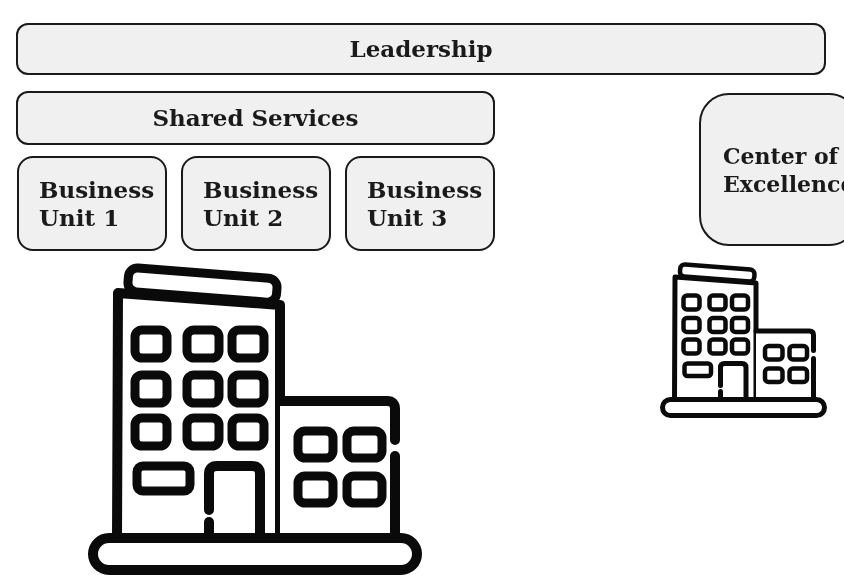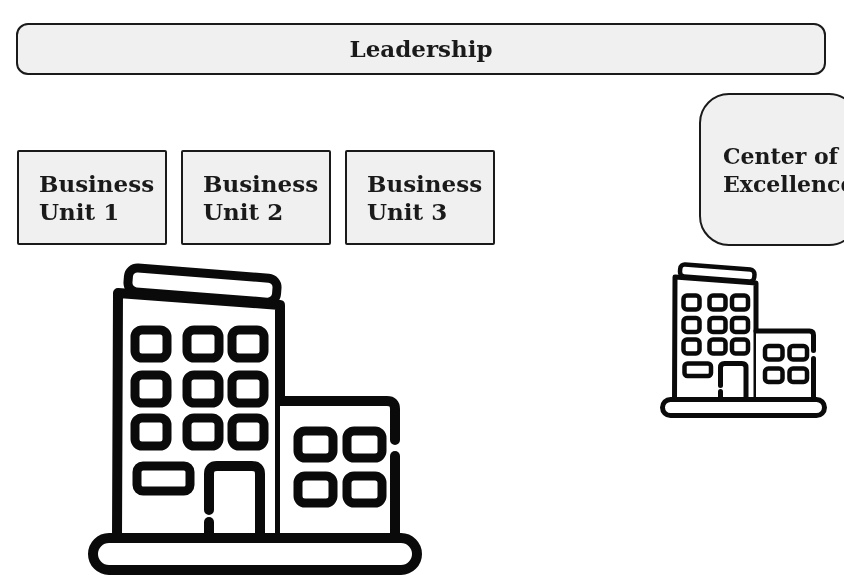--- a/index.html
+++ b/index.html
@@ -35,22 +35,22 @@
     justify-content: center;
     font-size: 23px;
   }
   .box-shared {
     left: 16px; top: 78px; width: 479px; height: 54px;
     border-radius: 12px;
     justify-content: center;
     font-size: 23px;
   }
   .box-bu {
-    top: 137px; width: 150px; height: 95px;
-    border-radius: 2px;
+    top: 143px; width: 150px; height: 95px;
+    border-radius: 16px;
     justify-content: flex-start;
     padding-left: 20px; padding-right: 6px;
     font-size: 23px;
   }
   .box-bu1 { left: 17px; }
   .box-bu2 { left: 181px; }
   .box-bu3 { left: 345px; }
   .box-coe {
     left: 699px; top: 80px; width: 160px; height: 153px;
     border-radius: 30px;
@@ -106,20 +106,23 @@
     </g>
   </symbol>
 </svg>
 
 <div class="canvas">
 
   <div class="box box-leadership">
     <span class="label">Leadership</span>
   </div>
 
+  <div class="box box-shared">
+    <span class="label">Shared Services</span>
+  </div>
 
   <div class="box box-bu box-bu1">
     <span class="label">Business
 Unit 1</span>
   </div>
 
   <div class="box box-bu box-bu2">
     <span class="label">Business
 Unit 2</span>
   </div>

